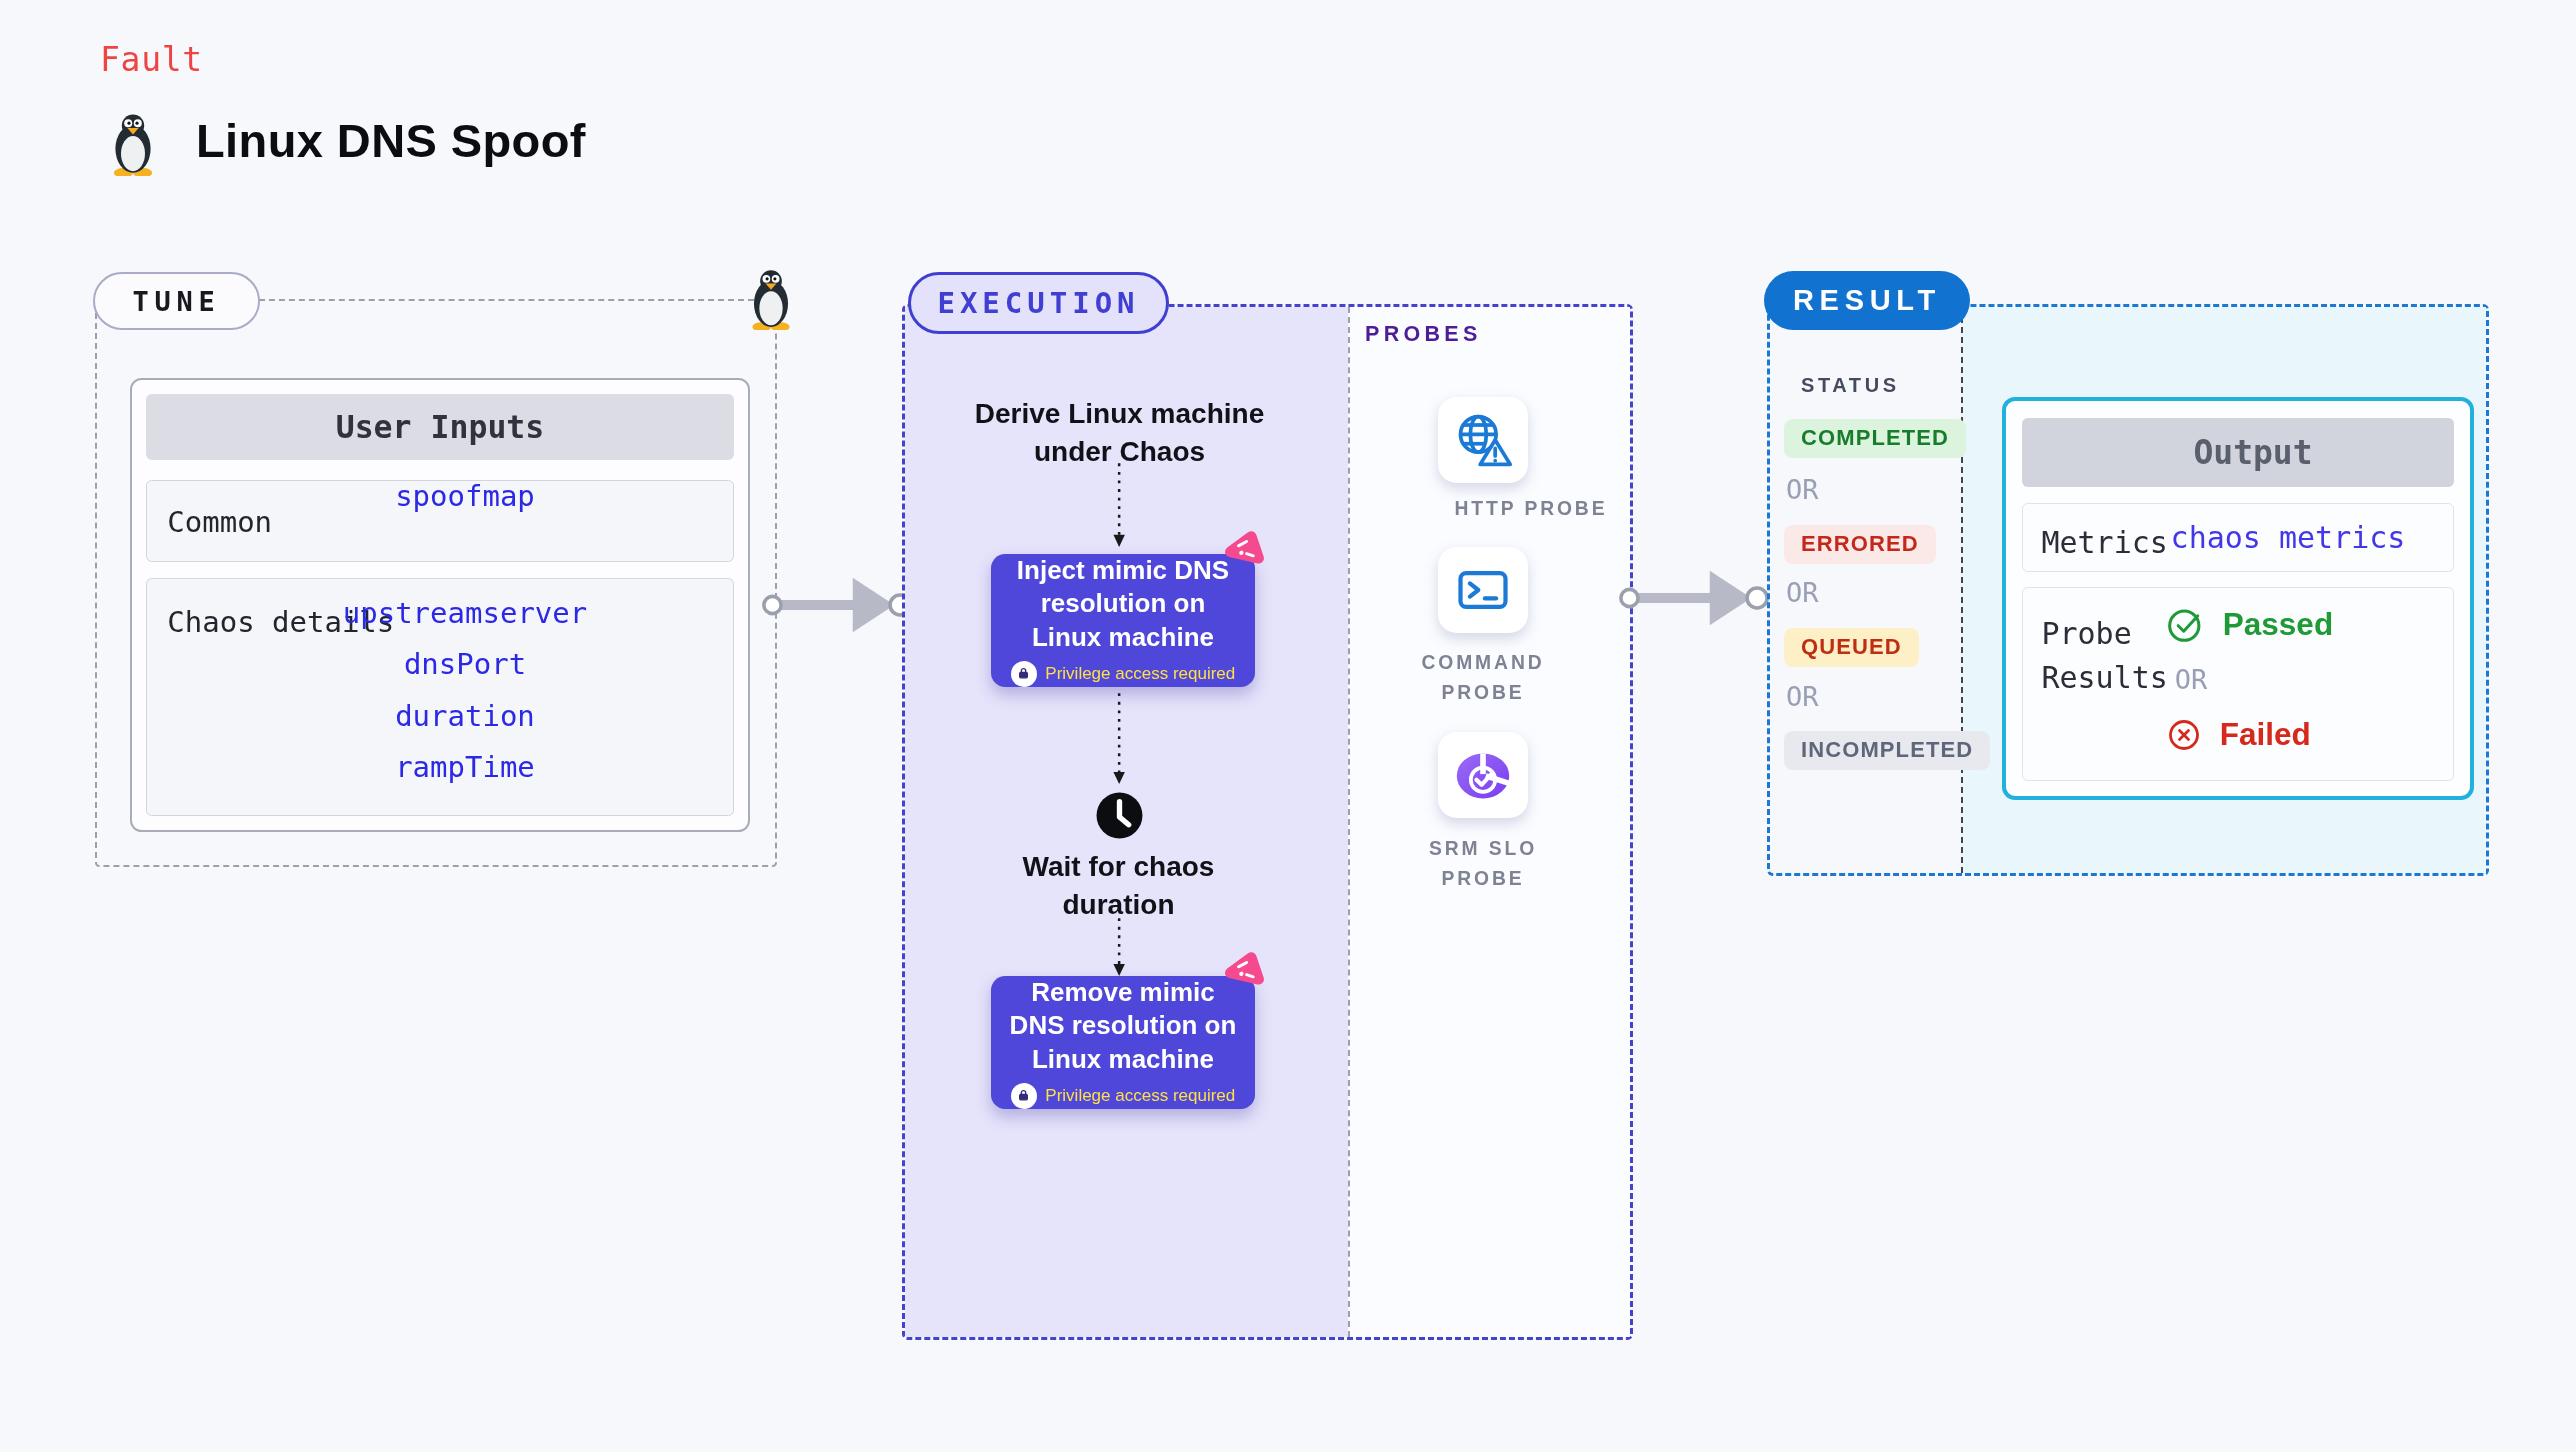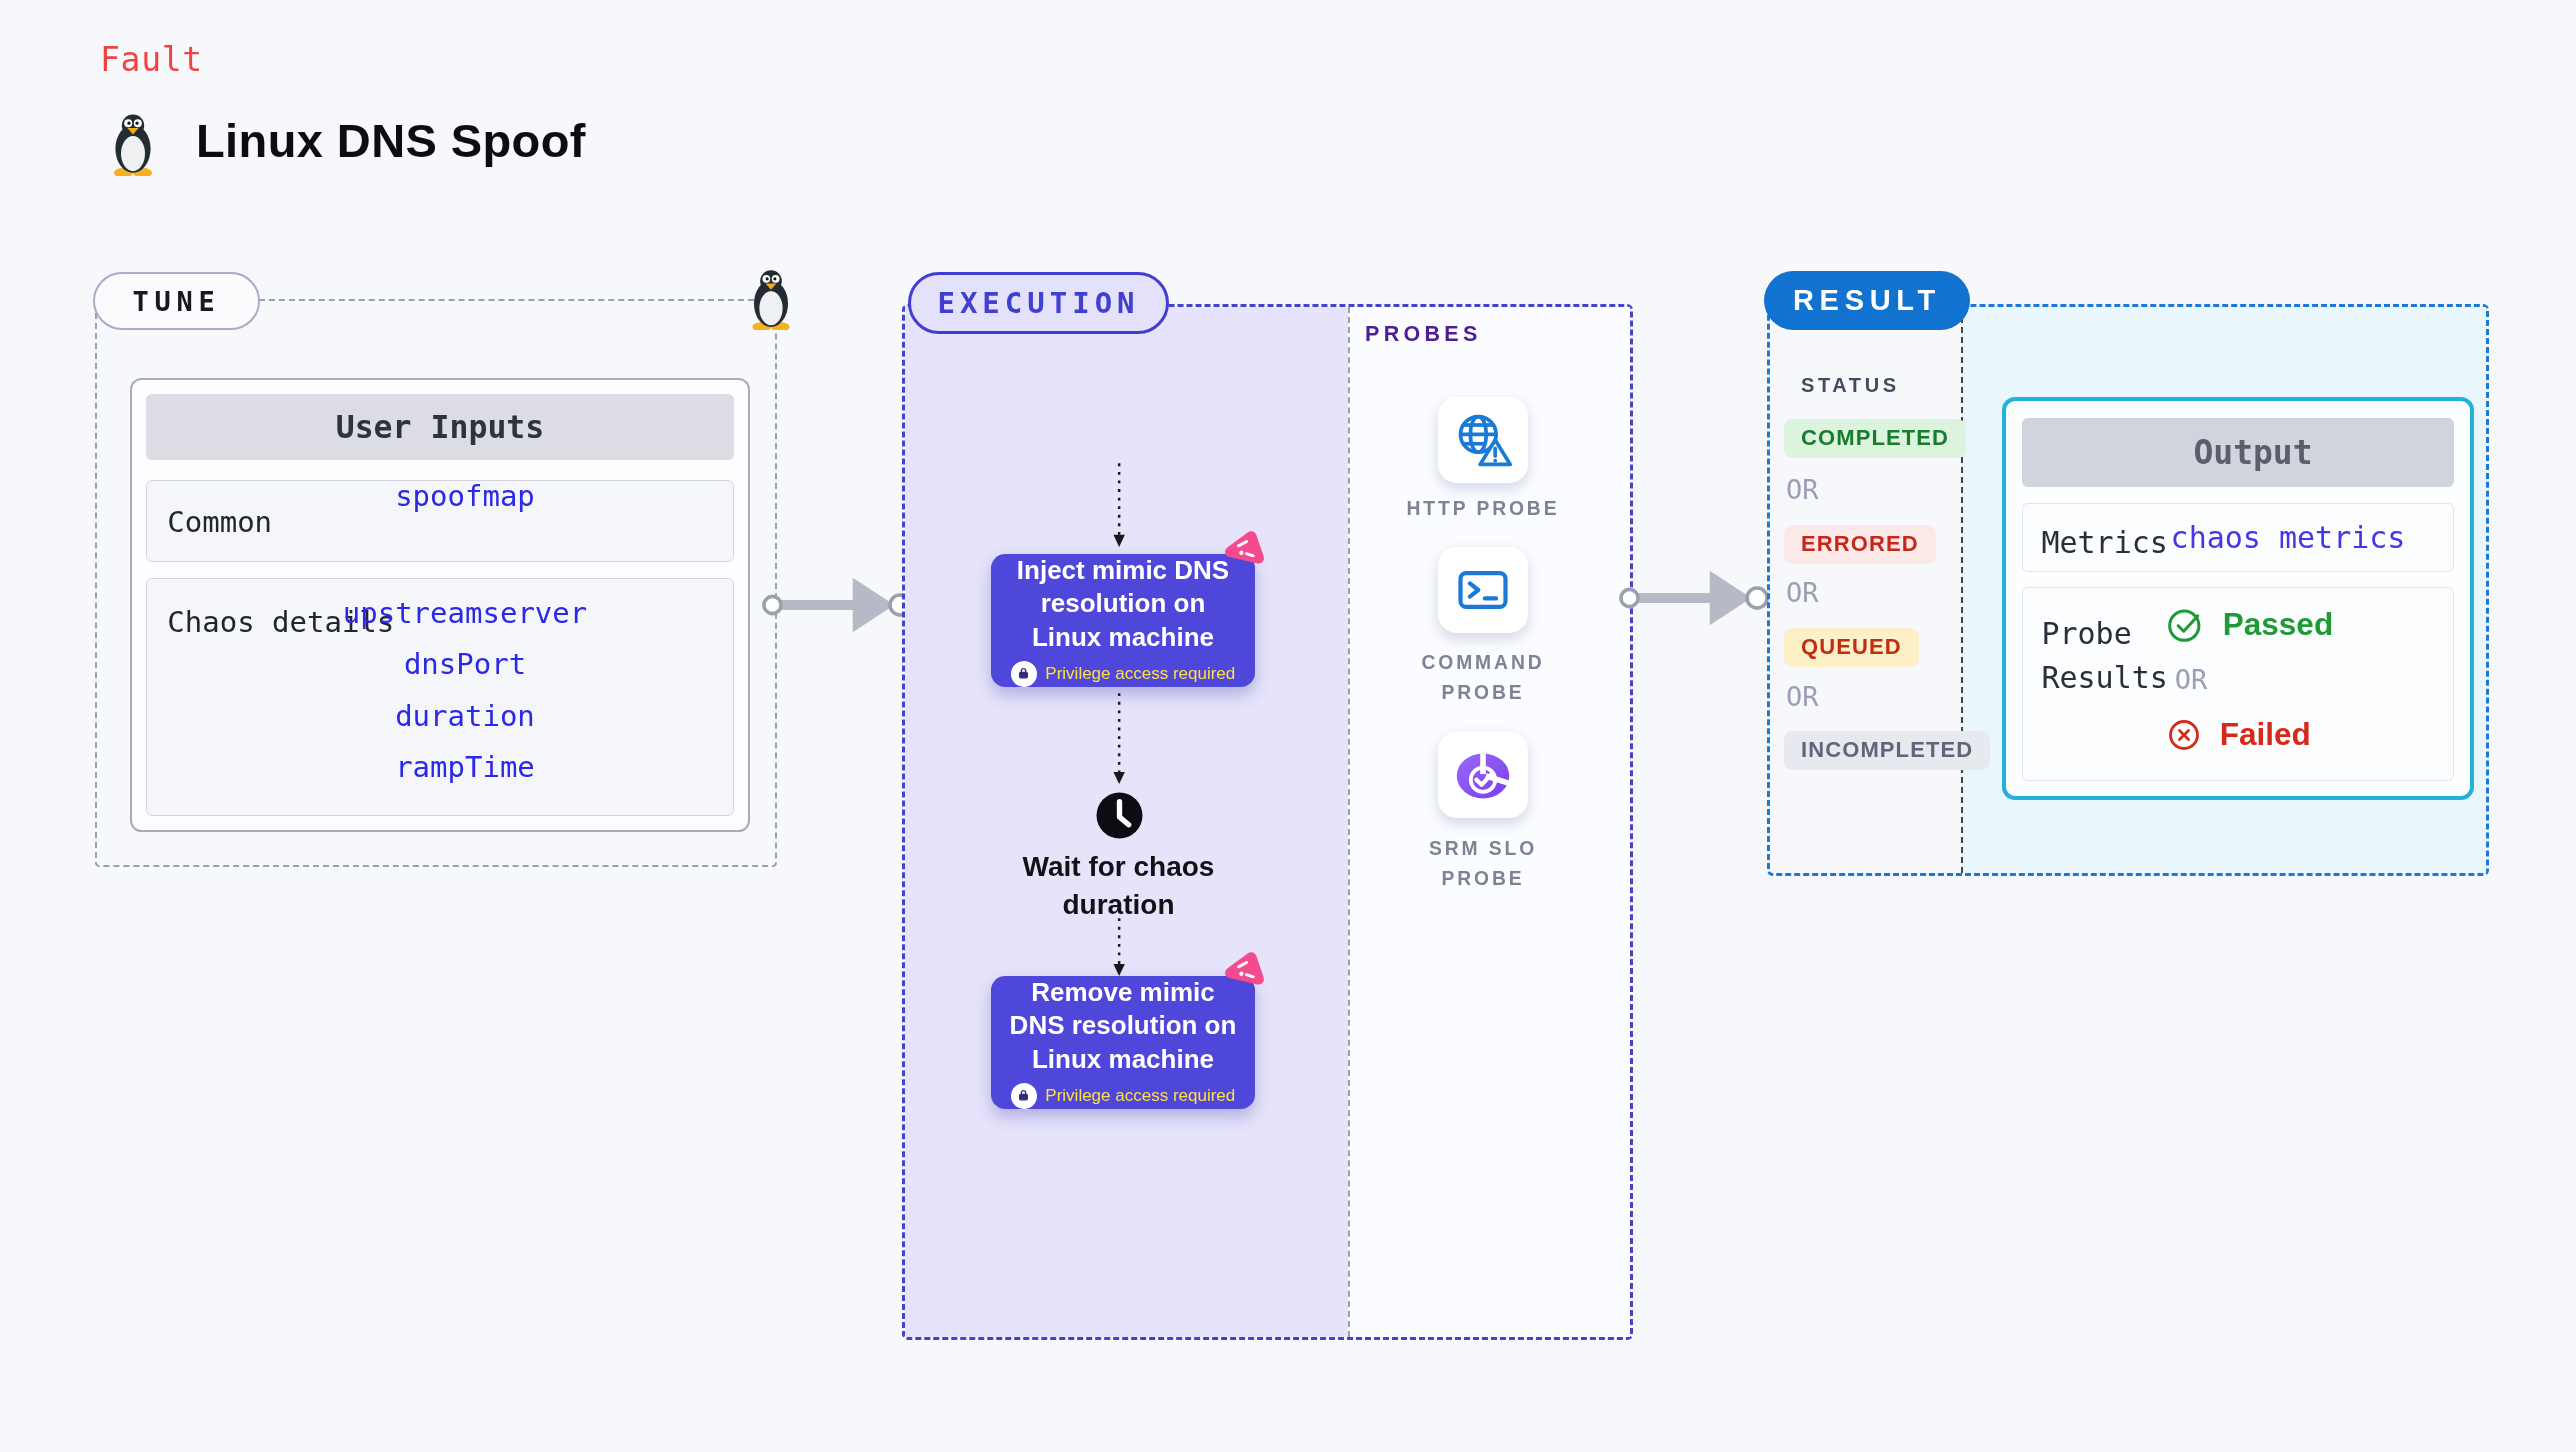--- a/index.html
+++ b/index.html
@@ -63,21 +63,21 @@
   .pink-1{left:1219px;top:529px;}
   .pink-2{left:1219px;top:950px;}
   .clock{left:1095px;top:791px;}
 
   
   .probes-label{left:1365px;top:322px;font-size:21.5px;font-weight:700;letter-spacing:4.3px;color:#4c1d95;}
   .probe-card{width:90px;height:86px;background:#ffffff;border-radius:18.6px;
               box-shadow:0 5.7px 13px rgba(140,150,185,.35);display:flex;align-items:center;justify-content:center;}
   .probe-label{width:186px;text-align:center;font-size:19.3px;font-weight:700;letter-spacing:2.9px;
                color:#7d8392;line-height:1.55;}
-  .pc-1{left:1438px;top:397px;} .pl-1{left:1390px;top:494px;}
+  .pc-1{left:1438px;top:397px;} .pl-1{left:1438px;top:494px;}
   .pc-2{left:1438px;top:547px;} .pl-2{left:1390px;top:648px;}
   .pc-3{left:1438px;top:732px;} .pl-3{left:1390px;top:834px;}
 
   
   .status-label{left:1801px;top:374px;font-size:20px;font-weight:700;letter-spacing:3.6px;color:#454b5e;}
   .badge{position:absolute;display:inline-block;padding:6.4px 17px;border-radius:8.6px;
          font-size:22px;font-weight:700;letter-spacing:1.1px;}
   .b-completed{left:1784px;top:419px;background:#dcf3de;color:#177c2b;}
   .b-errored{left:1784px;top:525px;background:#fbe9e8;color:#c5271b;}
   .b-queued{left:1784px;top:628px;background:#fdefc6;color:#bf2d12;}
@@ -161,20 +161,21 @@
     <circle cx="16" cy="50" r="12" fill="#ffffff" stroke="#9aa0ac" stroke-width="5"></circle>
     <circle cx="194" cy="50" r="14" fill="#ffffff" stroke="#9aa0ac" stroke-width="5"></circle>
   </svg>
 
   <div class="abs exec-box">
     <div class="exec-fill"></div>
     <div class="probes-panel"></div>
   </div>
   <div class="abs pill exec-pill mono">EXECUTION</div>
 
+  <div class="abs step-text derive">Derive Linux machine under Chaos</div>
 
   <svg class="abs" style="left:1112px;top:463px" width="14.3" height="85" viewBox="0 0 20 118">
     <line x1="10" y1="0" x2="10" y2="102" stroke="#17191d" stroke-width="3.5" stroke-dasharray="4 8"></line>
     <polygon points="2,100 18,100 10,117" fill="#17191d"></polygon>
   </svg>
 
   <div class="abs chaos-card inject">
     <div class="card-text">Inject mimic DNS resolution on Linux machine</div>
     <div class="priv">
       <span class="lock-circle">

